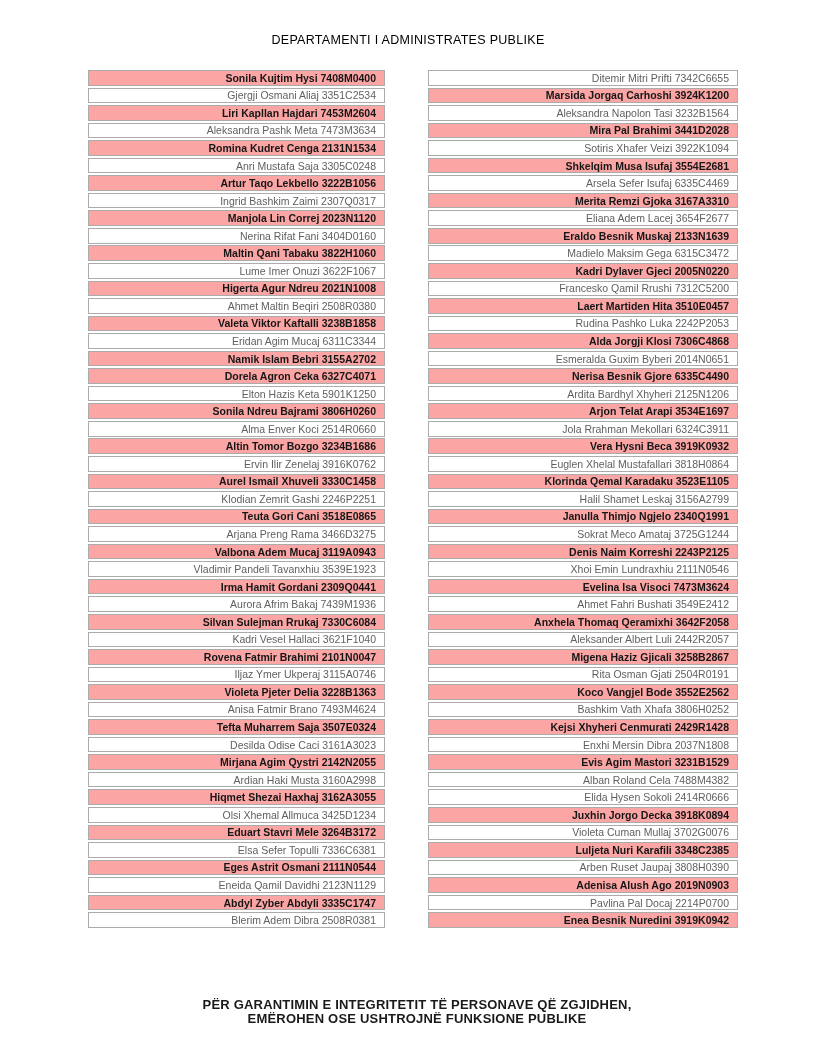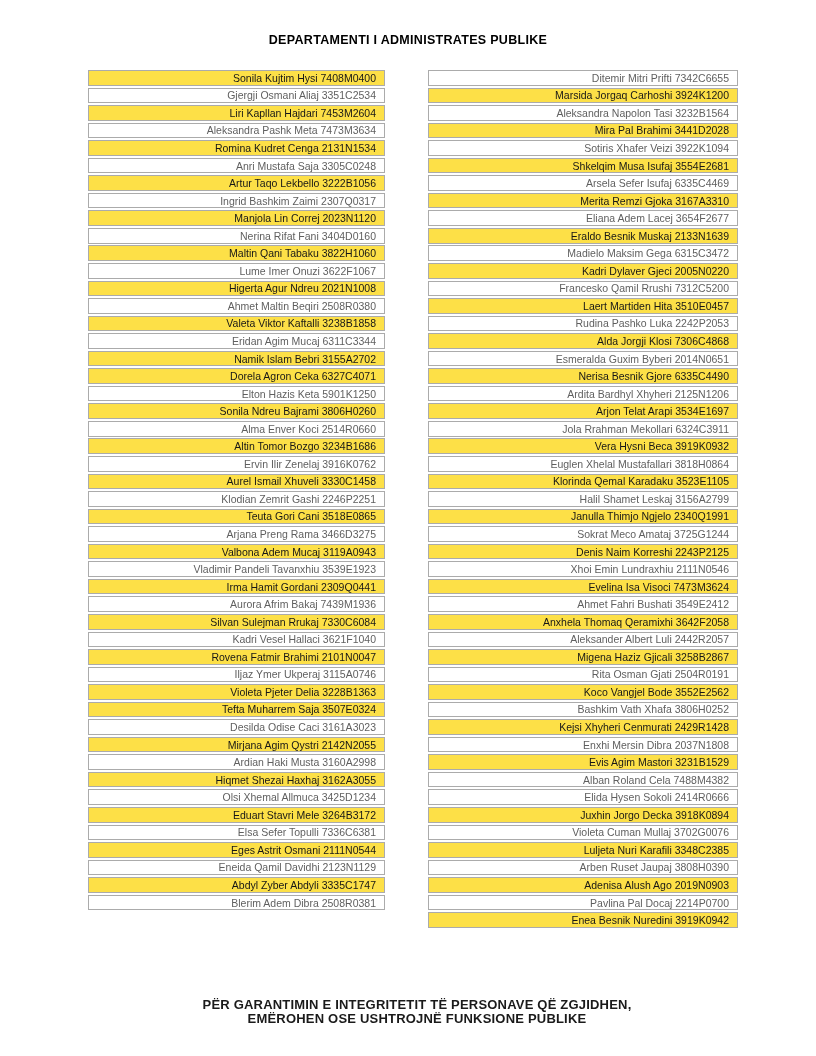--- a/index.html
+++ b/index.html
@@ -15,21 +15,21 @@
     overflow: hidden;
     font-family: "Liberation Sans", sans-serif;
   }
   .title {
     position: absolute;
     top: 33px;
     left: 0;
     width: 100%;
     text-align: center;
     font-size: 12.5px;
-    font-weight: bold;
+    font-weight: normal;
     color: #000000;
     letter-spacing: 0.3px;
     margin: 0;
   }
   .columns {
     position: absolute;
     top: 70px;
     left: 88px;
     display: flex;
   }
@@ -47,23 +47,23 @@
     color: #5f5f5f;
     font-size: 10.5px;
     display: flex;
     align-items: center;
     justify-content: flex-end;
     padding-right: 8px;
     white-space: nowrap;
     overflow: hidden;
   }
   .row.bold {
-    background: #fde047;
+    background: #fca5a5;
     color: #161616;
-    font-weight: normal;
+    font-weight: bold;
     padding-left: 44px;
   }
   .footer {
     position: absolute;
     top: 998px;
     left: 9px;
     width: 100%;
     text-align: center;
     font-size: 13px;
     font-weight: bold;
@@ -109,20 +109,21 @@
         <div class="row">Arjana Preng Rama 3466D3275</div>
         <div class="row bold">Valbona Adem Mucaj 3119A0943</div>
         <div class="row">Vladimir Pandeli Tavanxhiu 3539E1923</div>
         <div class="row bold">Irma Hamit Gordani 2309Q0441</div>
         <div class="row">Aurora Afrim Bakaj 7439M1936</div>
         <div class="row bold">Silvan Sulejman Rrukaj 7330C6084</div>
         <div class="row">Kadri Vesel Hallaci 3621F1040</div>
         <div class="row bold">Rovena Fatmir Brahimi 2101N0047</div>
         <div class="row">Iljaz Ymer Ukperaj 3115A0746</div>
         <div class="row bold">Violeta Pjeter Delia 3228B1363</div>
+        <div class="row">Anisa Fatmir Brano 7493M4624</div>
         <div class="row bold">Tefta Muharrem Saja 3507E0324</div>
         <div class="row">Desilda Odise Caci 3161A3023</div>
         <div class="row bold">Mirjana Agim Qystri 2142N2055</div>
         <div class="row">Ardian Haki Musta 3160A2998</div>
         <div class="row bold">Hiqmet Shezai Haxhaj 3162A3055</div>
         <div class="row">Olsi Xhemal Allmuca 3425D1234</div>
         <div class="row bold">Eduart Stavri Mele 3264B3172</div>
         <div class="row">Elsa Sefer Topulli 7336C6381</div>
         <div class="row bold">Eges Astrit Osmani 2111N0544</div>
         <div class="row">Eneida Qamil Davidhi 2123N1129</div>

